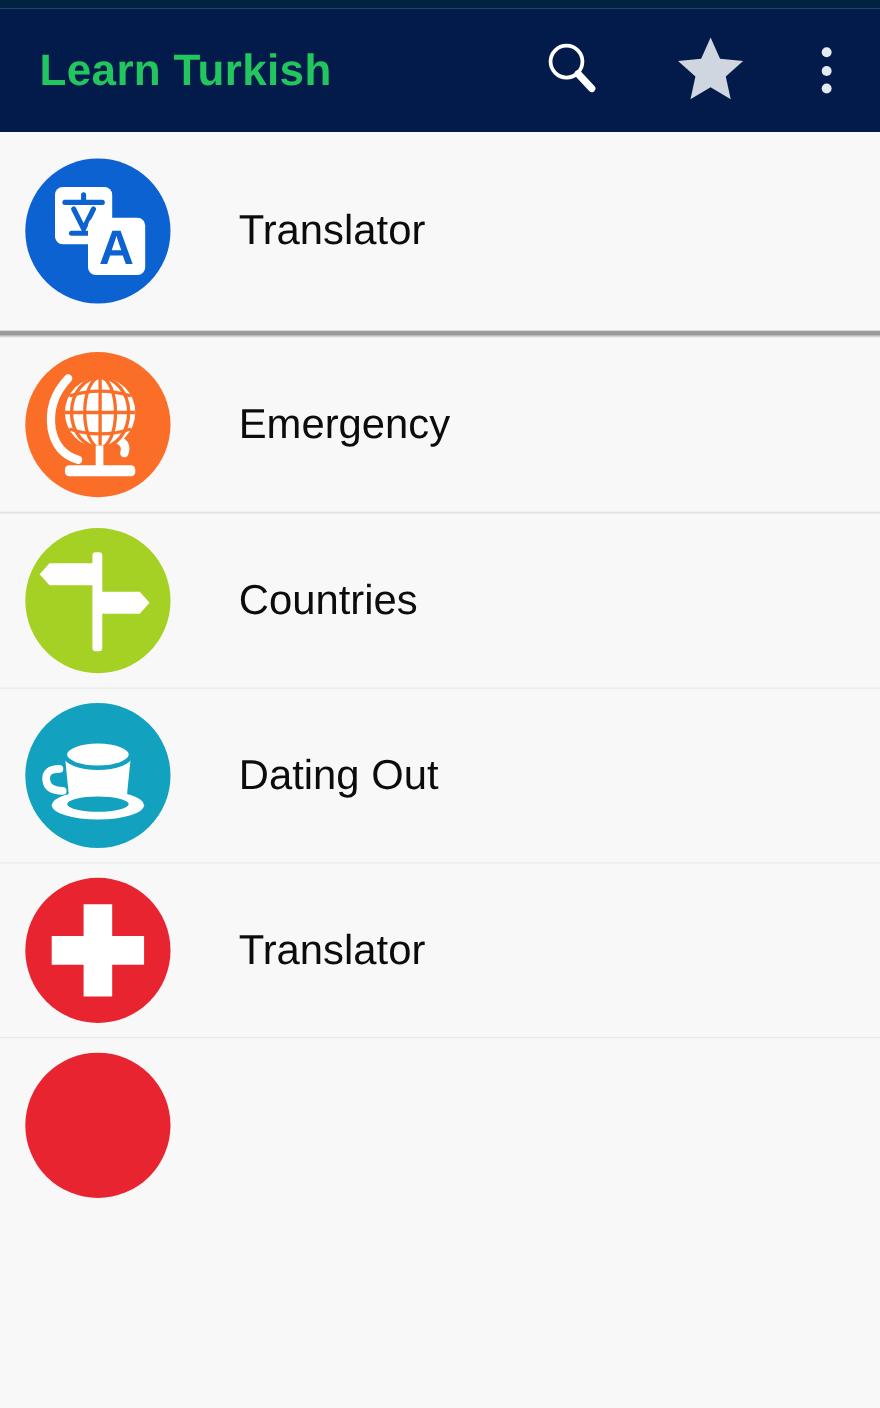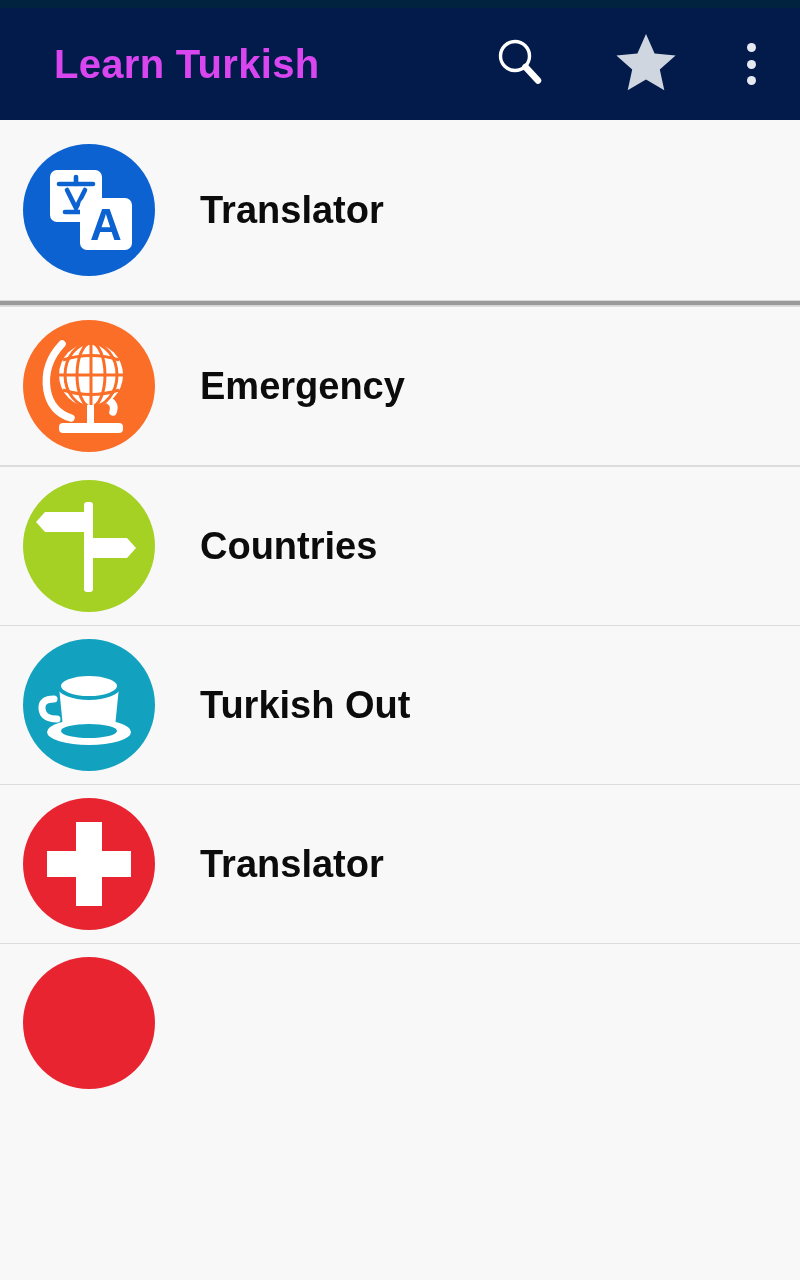--- a/index.html
+++ b/index.html
@@ -36,22 +36,22 @@
   .app-bar {
     position: absolute;
     top: 8px; left: 0;
     width: 800px;
     height: 112px;
     background: #021b4b;
     display: flex;
     align-items: center;
   }
   .app-bar-title {
-    margin-left: 54px;
-    color: #d946ef;
+    margin-left: 36px;
+    color: #22c55e;
     font-size: 40px;
     font-weight: bold;
     letter-spacing: 0.3px;
     line-height: 1;
     white-space: nowrap;
   }
   .app-bar-actions {
     margin-left: auto;
     display: flex;
     align-items: center;
@@ -118,26 +118,25 @@
   .row-icon {
     width: 132px;
     height: 132px;
     border-radius: 50%;
     margin-left: 23px;
     flex: 0 0 auto;
     position: relative;
     overflow: hidden;
   }
   .row-label {
-    margin-left: 45px;
+    margin-left: 62px;
     font-size: 38px;
     color: #0c0c0c;
     line-height: 1;
     white-space: nowrap;
-    font-weight: bold;
   }
 
   .row-icon svg { display: block; width: 132px; height: 132px; }
 </style>
 </head>
 <body>
 
 <div id="app">
 
   <div class="status-bar"></div>
@@ -236,21 +235,21 @@
     <div class="list-row">
       <div class="row-icon" style="background:#12a2c0;">
         <svg viewBox="0 0 132 132">
           <path d="M31 60 Q18 60 19 70 Q20 80 34 80" fill="none" stroke="#ffffff" stroke-width="7" stroke-linecap="round"></path>
           <path d="M36 48 L96 48 L92 88 Q66 96 40 88 Z" fill="#ffffff"></path>
           <ellipse cx="66" cy="47" rx="30" ry="12" fill="#ffffff" stroke="#12a2c0" stroke-width="4"></ellipse>
           <ellipse cx="66" cy="93" rx="42" ry="13" fill="#ffffff"></ellipse>
           <ellipse cx="66" cy="92" rx="28" ry="7" fill="#12a2c0"></ellipse>
         </svg>
       </div>
-      <div class="row-label">Turkish Out</div>
+      <div class="row-label">Dating Out</div>
     </div>
     <div class="divider-thin"></div>
 
     <div class="list-row">
       <div class="row-icon" style="background:#e82430;">
         <svg viewBox="0 0 132 132">
           <path d="M51 22 L81 22 L81 51 L110 51 L110 81 L81 81 L81 110 L51 110 L51 81 L22 81 L22 51 L51 51 Z" fill="#ffffff" stroke="#e82430" stroke-width="4"></path>
           <path d="M55 26 L77 26 L77 55 L106 55 L106 77 L77 77 L77 106 L55 106 L55 77 L26 77 L26 55 L55 55 Z" fill="#ffffff"></path>
         </svg>
       </div>

